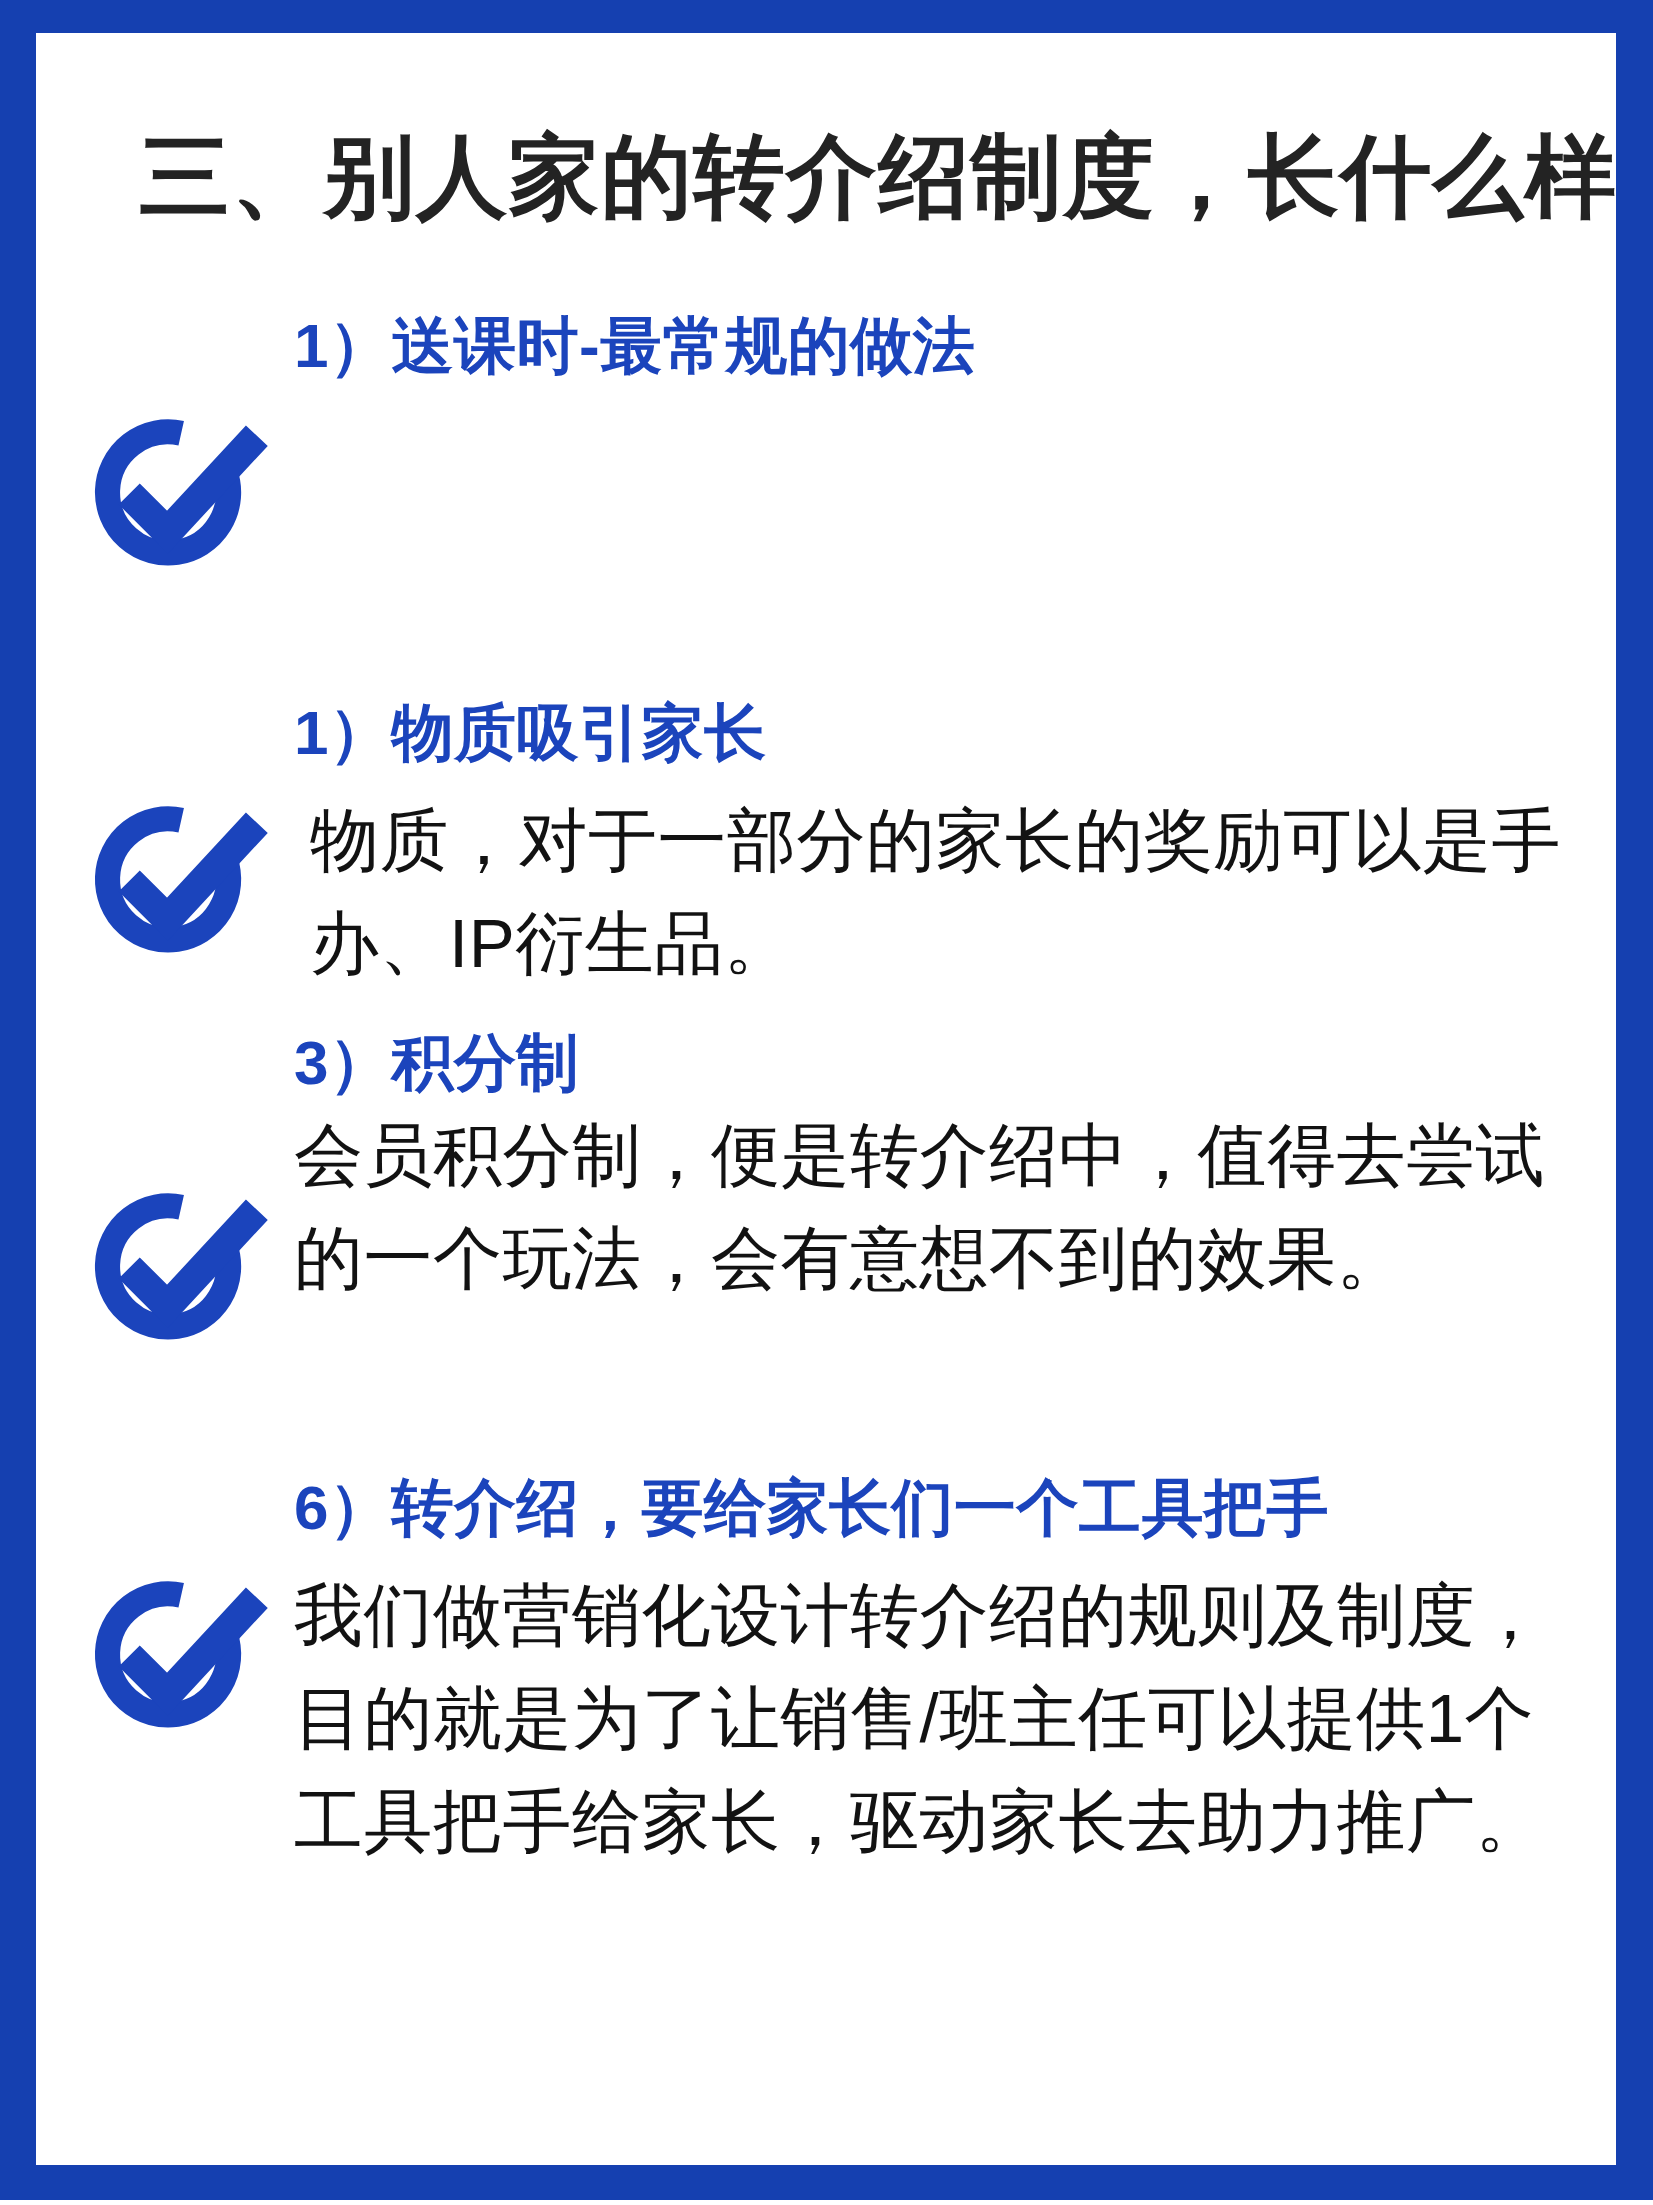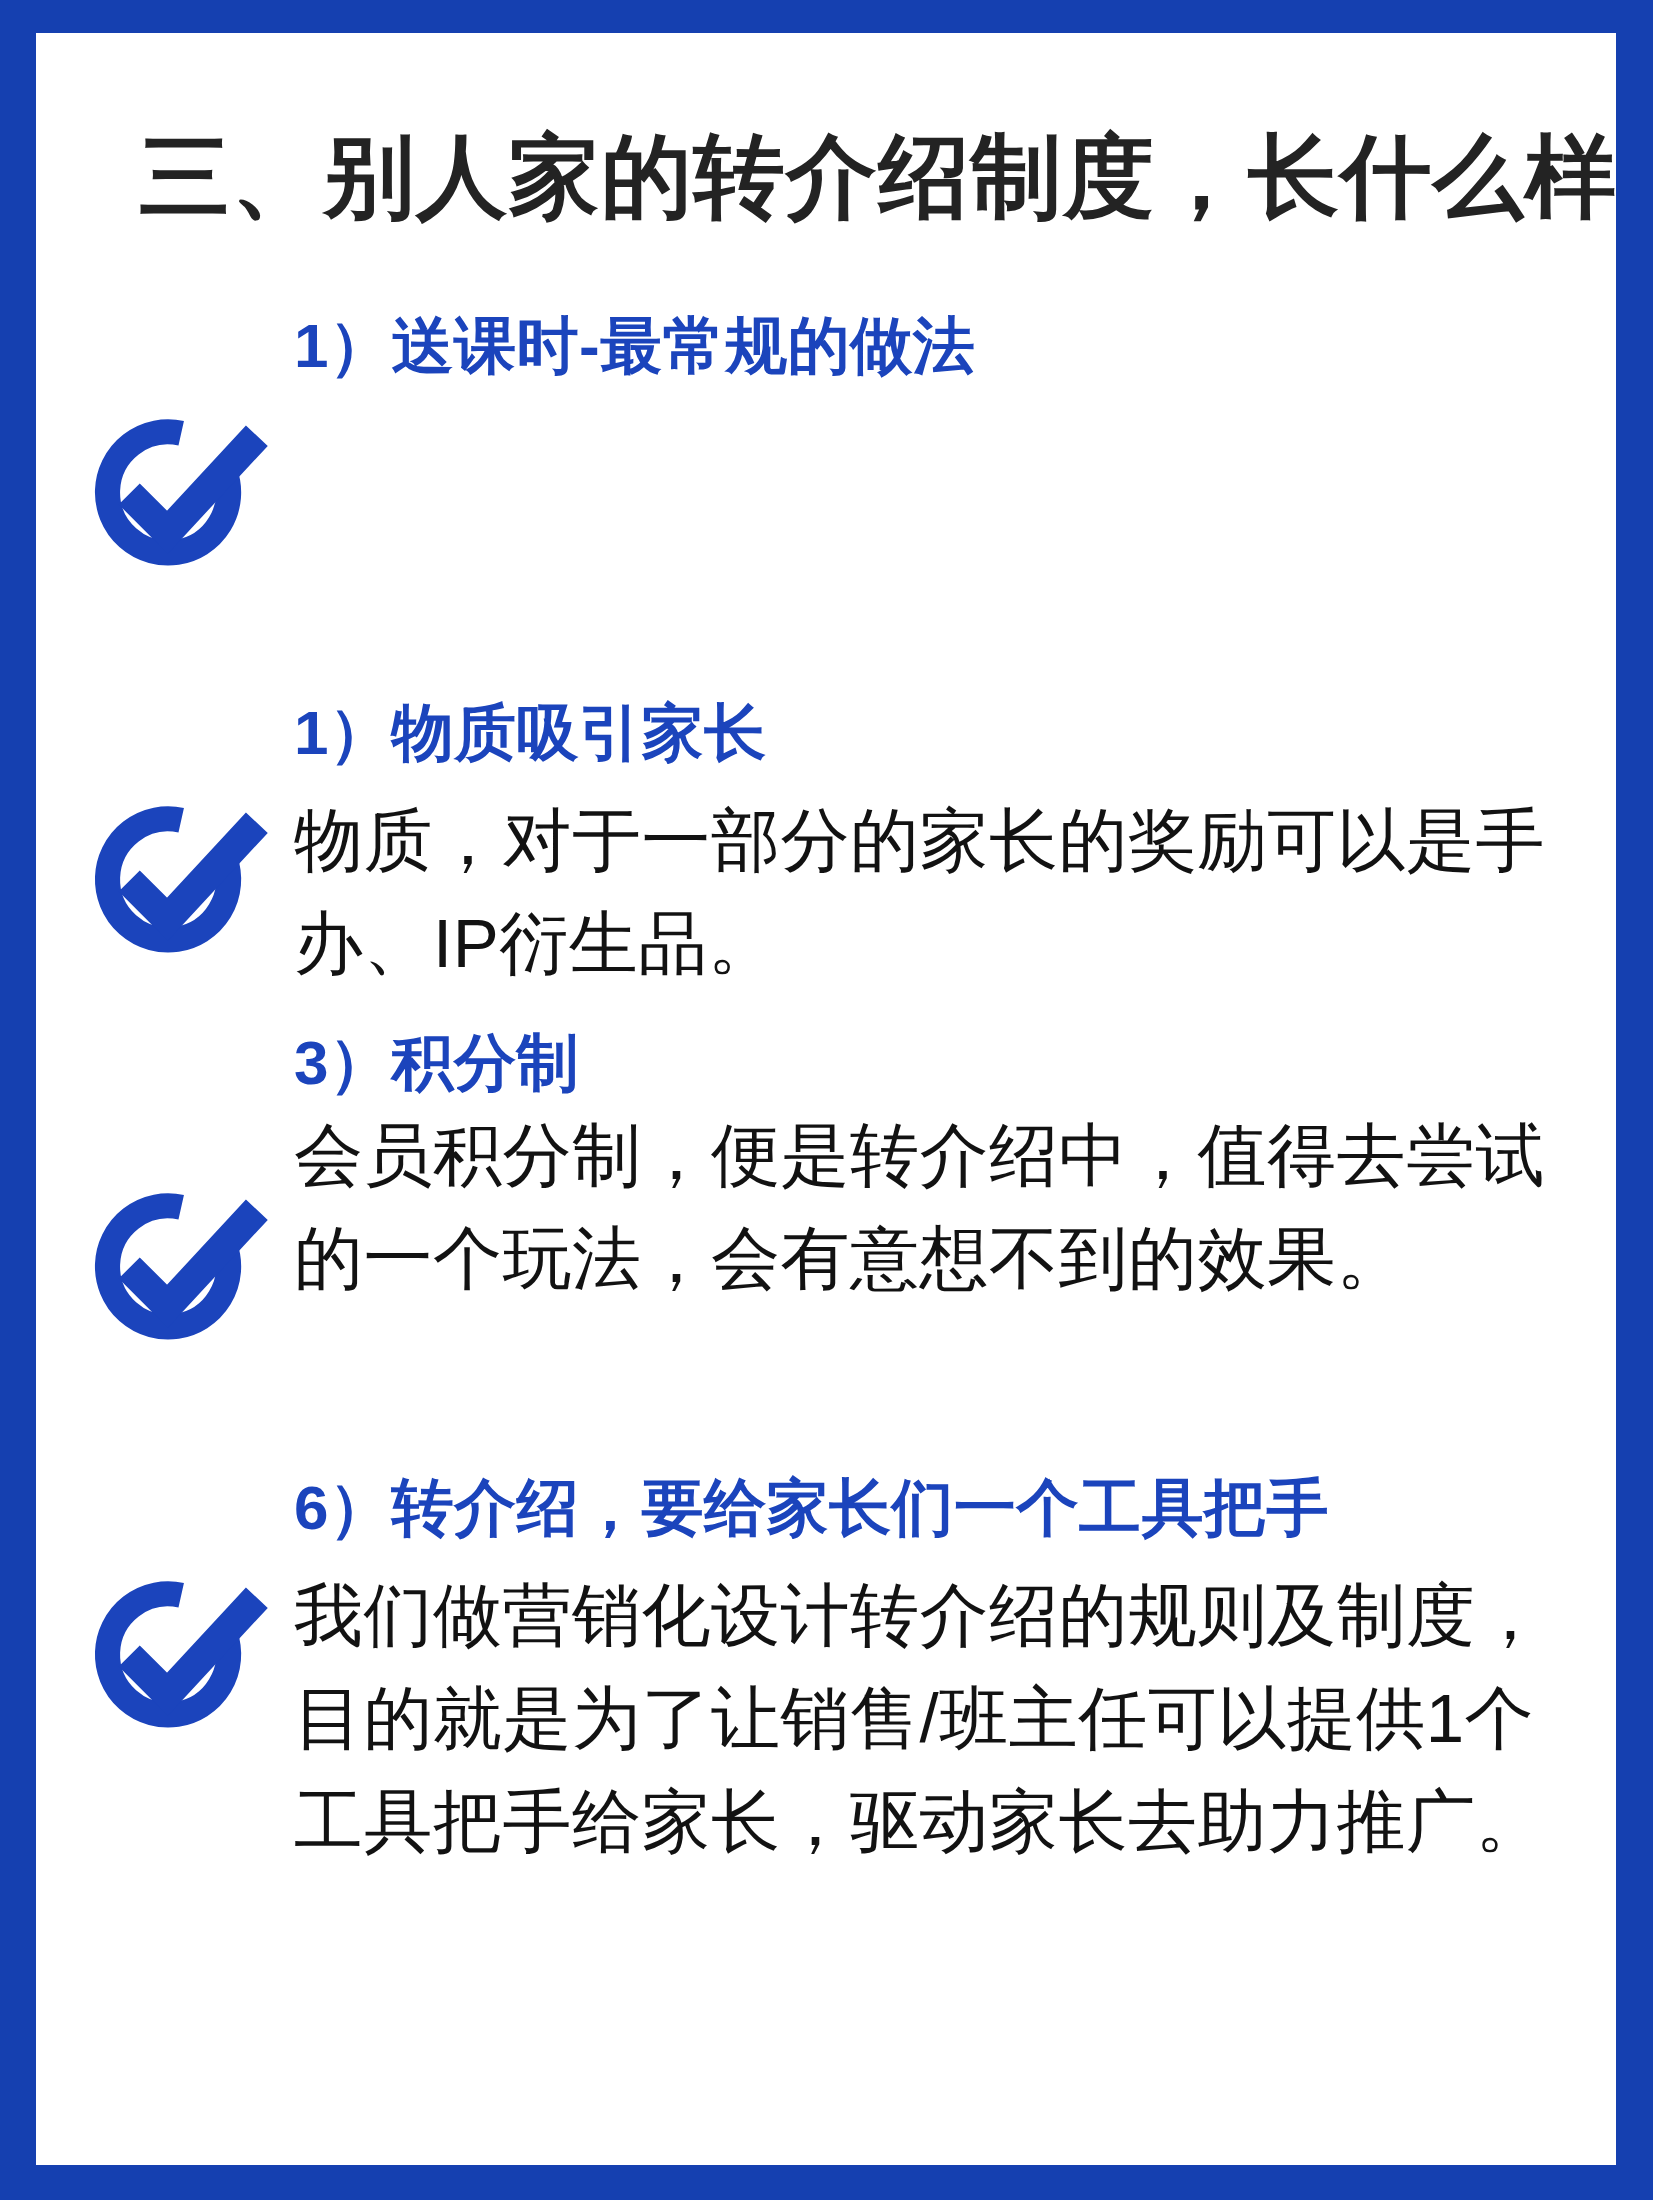--- a/index.html
+++ b/index.html
@@ -39,21 +39,21 @@
   .section-body{
     position:absolute;left:294px;width:1288px;
     font-size:69px;line-height:103px;font-weight:500;color:var(--body-black);
     letter-spacing:0.5px;
   }
   .section-body .body-line{white-space:nowrap;}
   .check-badge{position:absolute;left:89px;width:182px;height:163px;}
   .check-badge svg{width:100%;height:100%;display:block;}
   
   .h-s1{top:307px;}  .b-s1{top:402px;}  .i-s1{top:412px;}
-  .h-s2{top:694px;} .b-s2{top:789px;} .i-s2{top:799px;}
+  .h-s2{top:694px;} .b-s2{top:789px;margin-left:16px;} .i-s2{top:799px;}
   .h-s3{top:1024px;} .b-s3{top:1104px;} .i-s3{top:1186px;}
   .h-s4{top:1469px;} .b-s4{top:1564px;} .i-s4{top:1574px;}
 </style>
 </head>
 <body>
 
 <div class="page">
 
   <div class="frame"></div>
 

